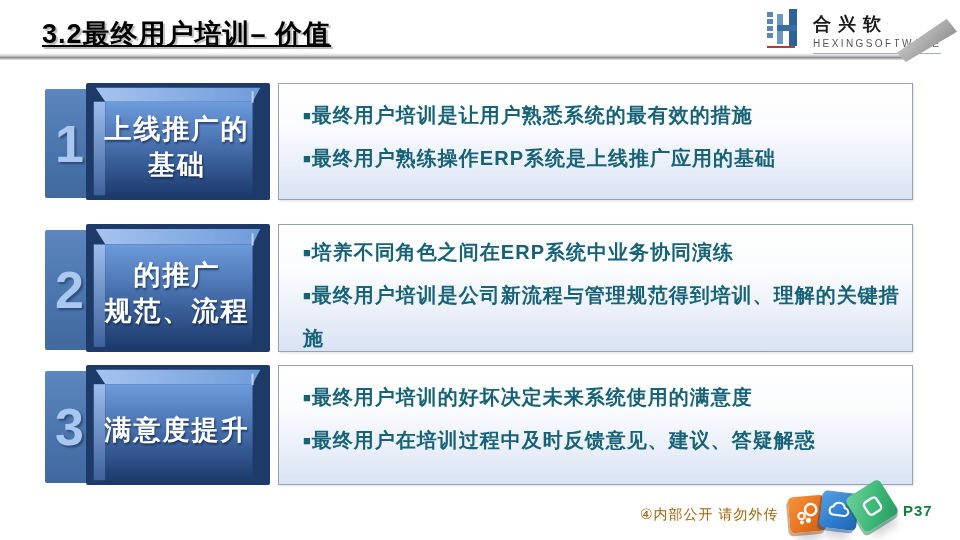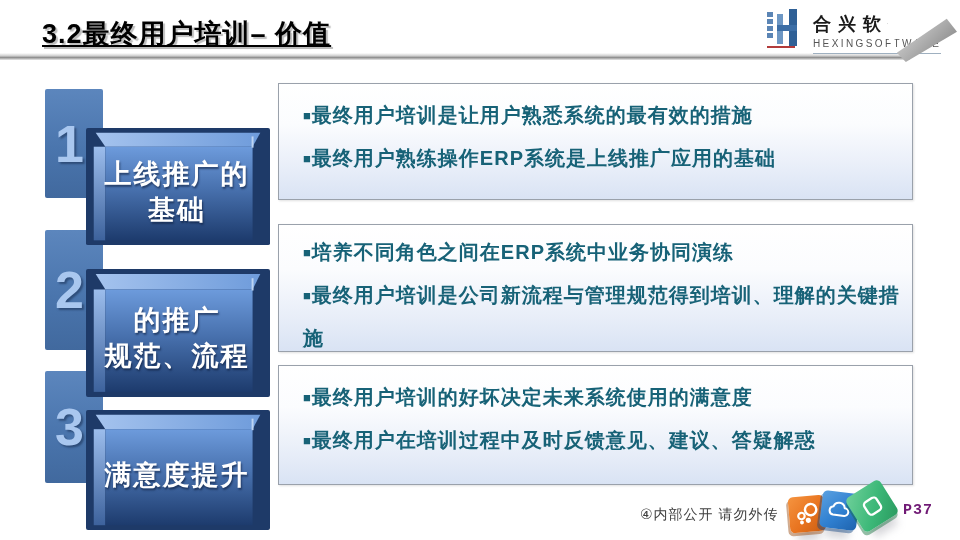--- a/index.html
+++ b/index.html
@@ -27,39 +27,39 @@
   .row1{top:83px;height:117px;}
   .row2{top:224px;height:128px;}
   .row3{top:365px;height:120px;}
 
   .num-tab{position:absolute;left:45px;top:6px;bottom:2px;width:58px;border-radius:2px;
     background:linear-gradient(180deg,#5c86bd 0%,#4a75ad 55%,#41699e 100%);z-index:1;
     display:flex;align-items:center;}
   .num-tab .num{font-size:52px;font-weight:bold;color:#a9c7ef;padding-left:10px;line-height:1;
     text-shadow:2px 2px 2px rgba(23,45,82,.55);}
 
-  .box3d{position:absolute;left:86px;top:0;width:184px;height:100%;z-index:2;margin-top:45px;}
+  .box3d{position:absolute;left:86px;top:0;width:184px;height:100%;z-index:2;}
   .box3d svg{position:absolute;left:0;top:0;width:100%;height:100%;}
   .box-label{position:absolute;left:14px;right:16px;top:16px;bottom:6px;z-index:3;
     display:flex;flex-direction:column;align-items:center;justify-content:center;
     color:#ffffff;font-size:27px;font-weight:bold;letter-spacing:2px;line-height:36px;
     text-shadow:1px 2px 2px rgba(10,25,55,.6);text-align:center;}
 
   .panel{position:absolute;left:278px;top:0;width:635px;height:100%;box-sizing:border-box;
     border:1px solid #9aa1ab;
     background:linear-gradient(180deg,#ffffff 0%,#fbfcfe 35%,#e7edf8 75%,#d9e3f4 100%);
     box-shadow:1px 1px 2px rgba(0,0,0,.12);
     padding:10px 10px 0 24px;overflow:hidden;}
   .bullet{font-size:20px;line-height:42px;font-weight:600;color:#176277;
     letter-spacing:1px;word-break:break-all;}
   .bullet .marker{font-size:13px;letter-spacing:1px;vertical-align:2px;}
 
   
-  .footer-notice{position:absolute;left:640px;top:506px;font-size:14px;color:#404040;letter-spacing:1px;}
-  .page-num{position:absolute;left:903px;top:502px;font-size:15px;font-weight:bold;color:#701a75;letter-spacing:1px;font-family:Liberation Mono, monospace;}
+  .footer-notice{position:absolute;left:640px;top:506px;font-size:14px;color:#a16207;letter-spacing:1px;}
+  .page-num{position:absolute;left:903px;top:502px;font-size:15px;font-weight:bold;color:#15803d;letter-spacing:1px;}
   .cube{position:absolute;border-radius:5px;display:flex;align-items:center;justify-content:center;}
   .cube svg{width:72%;height:72%;}
   .cube-orange{left:789px;top:496px;width:36px;height:36px;transform:rotate(-5deg);
     background:linear-gradient(135deg,#f59440 0%,#e8731f 55%,#c85d12 100%);
     box-shadow:-2px 3px 0 rgba(150,70,10,.45),0 16px 9px -7px rgba(150,150,160,.4);}
   .cube-blue{left:821px;top:492px;width:37px;height:37px;transform:rotate(7deg);
     background:linear-gradient(135deg,#5aa0e0 0%,#2f7fd0 55%,#1f63ad 100%);
     box-shadow:-2px 3px 0 rgba(20,70,130,.45),0 16px 9px -7px rgba(150,150,160,.4);}
   .cube-green{left:852px;top:486px;width:40px;height:40px;transform:rotate(-32deg);
     background:linear-gradient(135deg,#6fd09a 0%,#3cb878 55%,#2a9a5f 100%);

